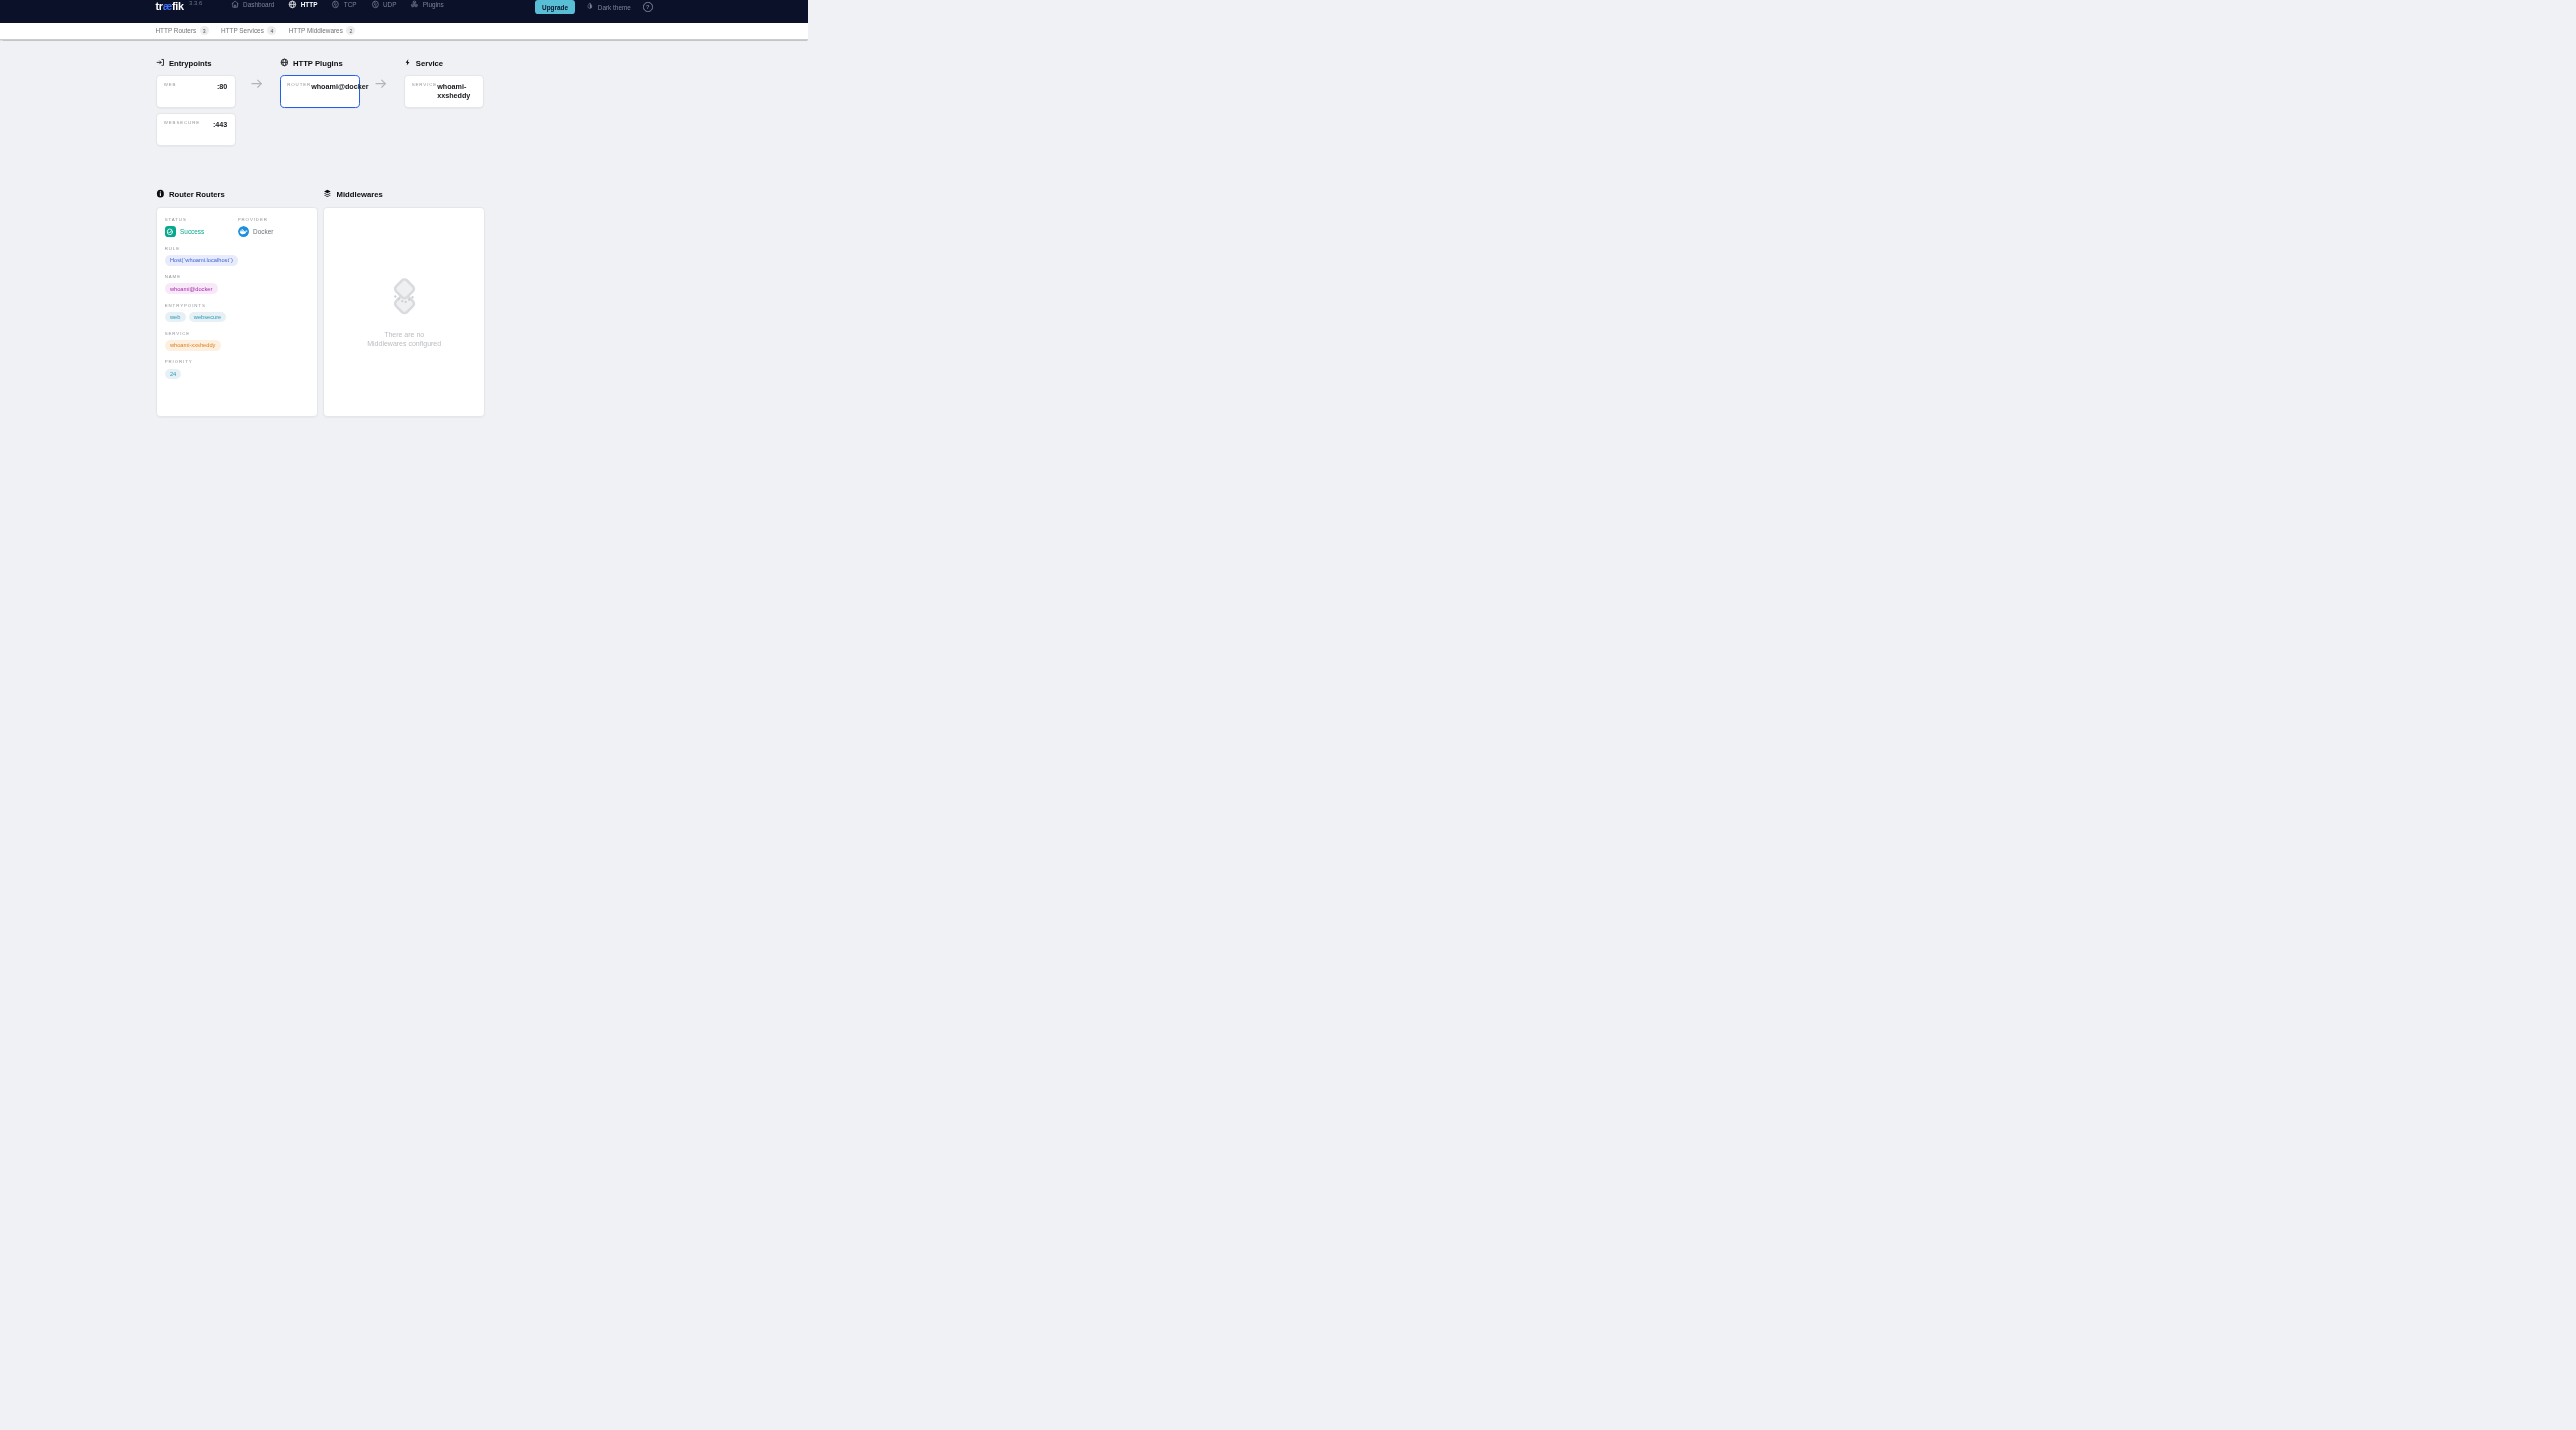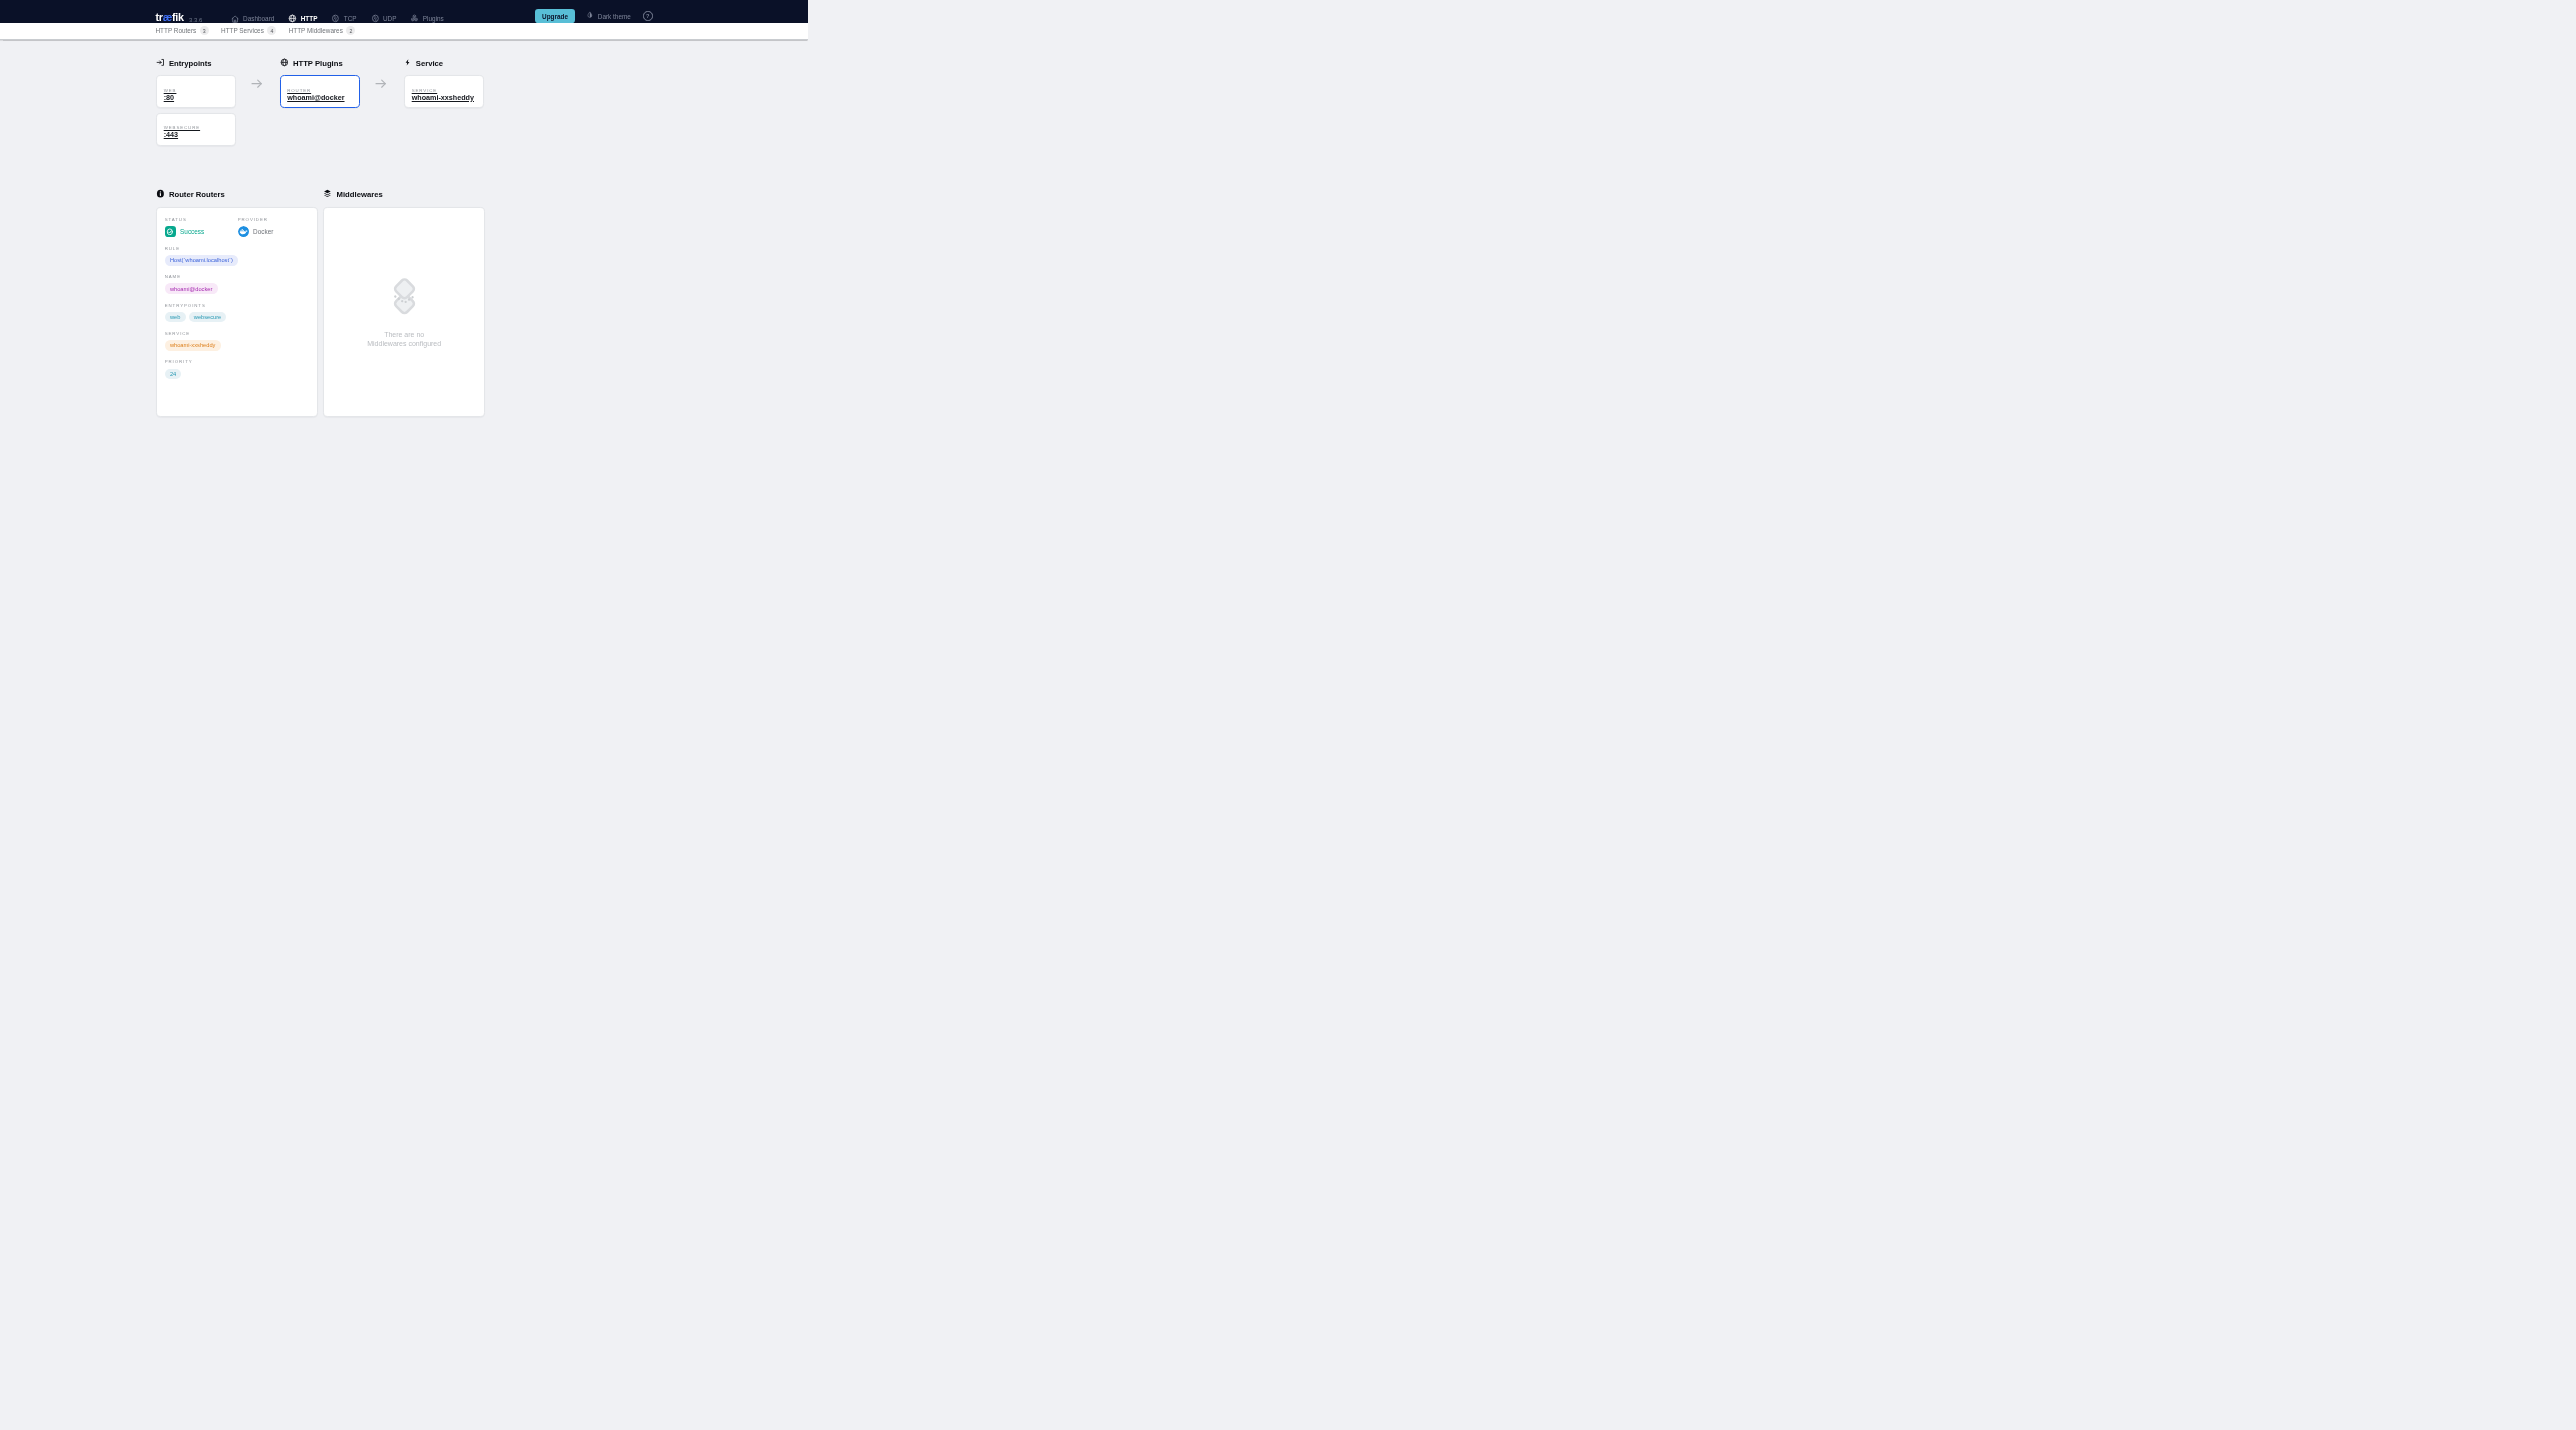--- a/index.html
+++ b/index.html
@@ -7,21 +7,21 @@
   body {
     font-family:"Liberation Sans", sans-serif;
     background:#f0f1f4;
     overflow:hidden;
     color:#15181e;
   }
   .container { width:497px; margin:0 auto; }
 
   
   .navbar { height:23px; background:#0a1128; }
-  .navbar-inner { display:flex; align-items:flex-end; height:100%; }
+  .navbar-inner { display:flex; align-items:flex-start; height:100%; }
   .logo { font-size:10.8px; font-weight:700; color:#ffffff; letter-spacing:-0.3px; cursor:pointer; }
   .logo .ae { color:#3f6ff6; }
   .version { font-size:6px; color:#6d7689; margin-left:5.2px; }
   .nav-items { display:flex; align-items:center; gap:14px; margin-left:29px; }
   .nav-item { display:flex; align-items:center; gap:3.6px; font-size:6.4px; color:#7d8498; cursor:pointer; }
   .nav-item svg { display:block; }
   .nav-item.active { color:#ffffff; font-weight:700; }
   .nav-right { margin-left:auto; display:flex; align-items:center; }
   .upgrade-btn {
     height:14px; padding:0 6.7px; border:none; border-radius:3.1px;
@@ -47,23 +47,22 @@
   }
 
   
   .flow { display:flex; margin-top:18.5px; }
   .flow-col { width:80px; display:flex; flex-direction:column; }
   .flow-gap { width:44px; display:flex; align-items:center; justify-content:center; height:51px; }
   .section-header { display:flex; align-items:center; gap:4.6px; margin-bottom:7.2px; height:10.3px; }
   .section-title { font-size:7.7px; font-weight:700; color:#0b0d12; }
   .node-card {
     background:#ffffff; border:0.5px solid #e4e6e9; border-radius:4.6px;
-    height:33px; padding:5.7px 7.2px; display:flex; flex-direction:column; justify-content:flex-end;
+    height:33px; padding:5.7px 7.2px; display:flex; justify-content:space-between;
     box-shadow:0 0.5px 1px rgba(25,30,40,0.04);
-    text-decoration:underline;
   }
   .node-card.selected { border:1px solid #2160e8; padding:5.2px 6.7px; cursor:pointer; }
   .node-card.clickable { cursor:pointer; }
   .node-card + .node-card { margin-top:4.6px; }
   .node-label { font-size:4.4px; letter-spacing:0.9px; color:#8f9399; font-weight:400; }
   .node-value { font-size:7.2px; font-weight:700; color:#15181e; }
 
   
   .details { display:grid; grid-template-columns:162px 162px 162px; column-gap:5.7px; margin-top:43px; }
   .detail-card {

